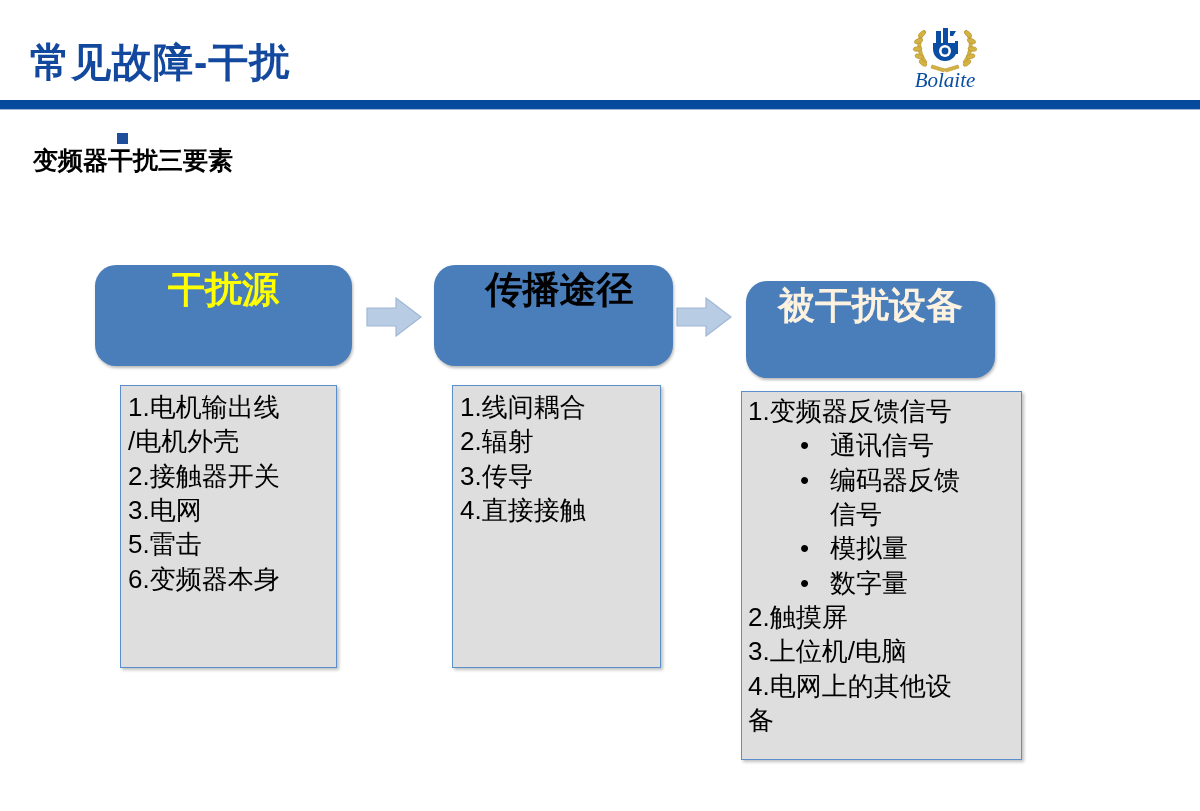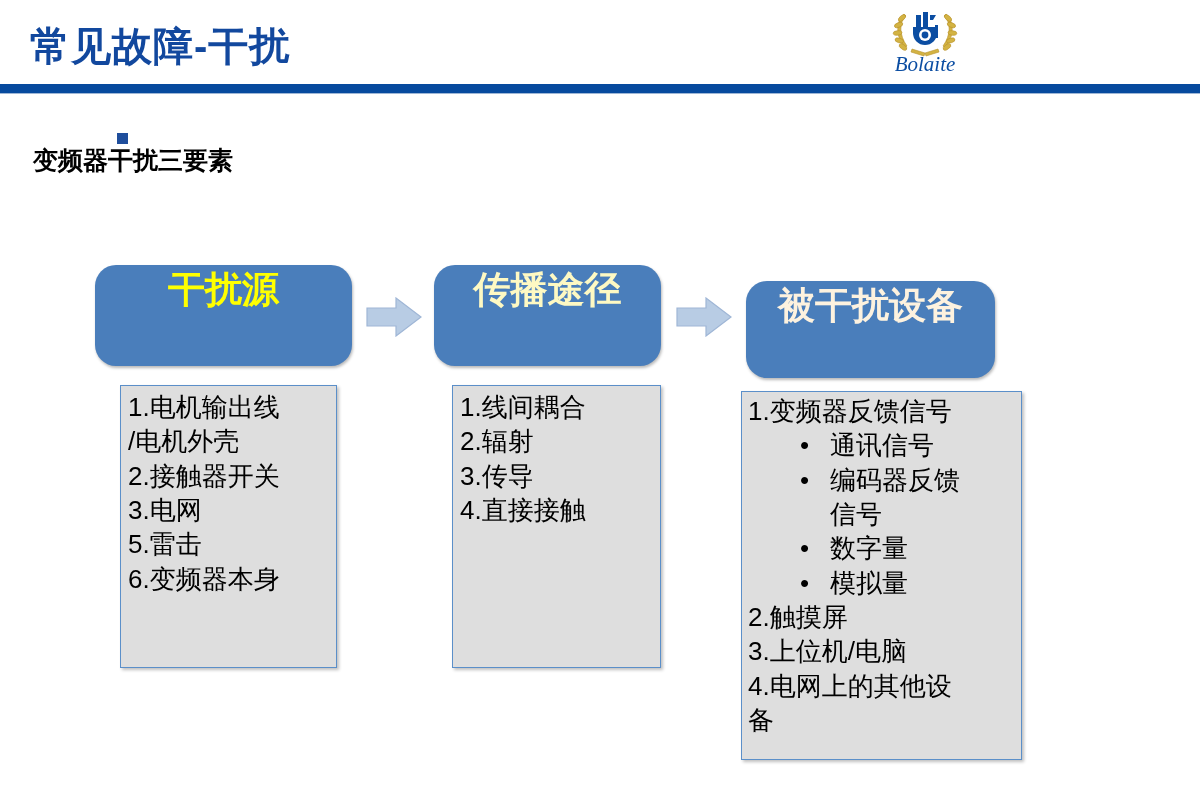--- a/index.html
+++ b/index.html
@@ -11,23 +11,24 @@
     height: 811px;
     background: #ffffff;
     font-family: "Liberation Sans", "DejaVu Sans", sans-serif;
     overflow: hidden;
     position: relative;
   }
 
   
   #slide-header {
     position: absolute;
-    left: 0; top: 0;
+    left: 0; top: 16px;
     width: 1000px;
     height: 100px;
+    padding-left: 20px;
   }
   #slide-title {
     position: absolute;
     left: 30px;
     top: 19px;
     font-size: 40px;
     font-weight: bold;
     color: #12489E;
     letter-spacing: 1px;
     white-space: nowrap;
@@ -209,21 +210,21 @@
     <span class="li">5.雷击</span>
     <span class="li">6.变频器本身</span>
   </div>
 </div>
 
 <svg class="flow-arrow" style="left:366px; top:297px;" viewBox="0 0 56 40" aria-hidden="true">
   <path d="M1 11 H30 V1 L55 20 L30 39 V29 H1 Z" fill="#B8CCE4" stroke="#9FB6D6" stroke-width="1.2"></path>
 </svg>
 
 <div class="flow-col">
-  <div class="flow-head" style="left:434px; top:265px; width:227px; height:101px; color:#fef9c3;">
+  <div class="flow-head" style="left:434px; top:265px; width:227px; height:101px; color:#000000;padding-left:12px;">
     <span>传播途径</span>
   </div>
   <div class="flow-body" style="left:452px; top:385px; width:209px; height:283px;"></div>
   <div class="flow-list" style="left:460px; top:390px;">
     <span class="li">1.线间耦合</span>
     <span class="li">2.辐射</span>
     <span class="li">3.传导</span>
     <span class="li">4.直接接触</span>
   </div>
 </div>
@@ -240,23 +241,23 @@
   <div class="flow-list" style="left:748px; top:394px; width:300px;">
     <span class="li">1.变频器反馈信号</span>
     <span class="sub">
       <span class="dot">•</span><span>通讯信号</span>
     </span>
     <span class="sub">
       <span class="dot">•</span><span>编码器反馈</span>
     </span>
     <span class="cont">信号</span>
     <span class="sub">
+      <span class="dot">•</span><span>模拟量</span>
+    </span>
+    <span class="sub">
       <span class="dot">•</span><span>数字量</span>
-    </span>
-    <span class="sub">
-      <span class="dot">•</span><span>模拟量</span>
     </span>
     <span class="li">2.触摸屏</span>
     <span class="li">3.上位机/电脑</span>
     <span class="li">4.电网上的其他设</span>
     <span class="li">备</span>
   </div>
 </div>
 
 </body></html>

